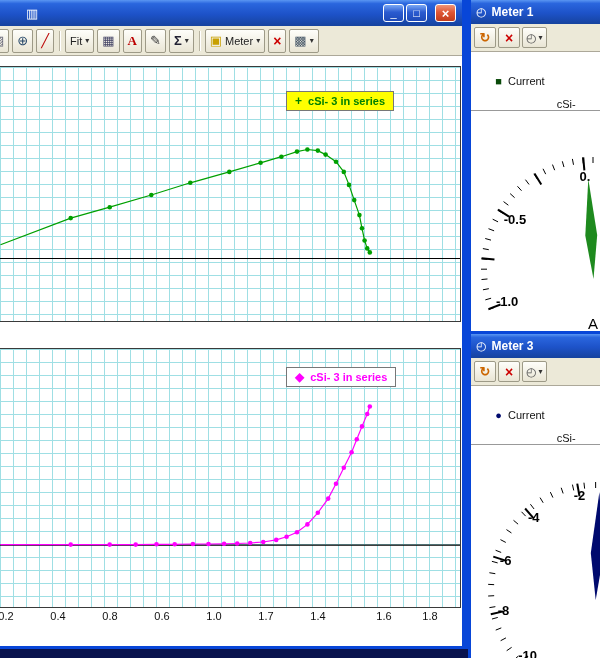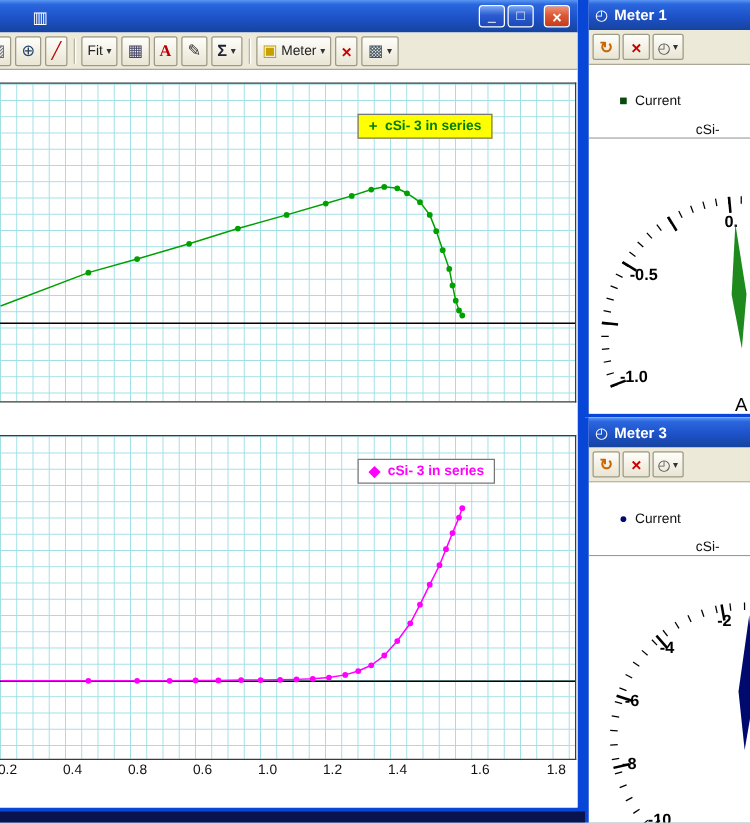--- a/index.html
+++ b/index.html
@@ -196,24 +196,24 @@
         <span class="lg-marker">◆</span>
         <span>cSi- 3 in series</span>
       </div>
     </div>
     <div class="x-axis">
       <span style="left:-9px">0.2</span>
       <span style="left:43px">0.4</span>
       <span style="left:95px">0.8</span>
       <span style="left:147px">0.6</span>
       <span style="left:199px">1.0</span>
-      <span style="left:251px">1.2</span>
+      <span style="left:251px">1.7</span>
       <span style="left:303px">1.4</span>
       <span style="left:369px">1.6</span>
-      <span style="left:430px">1.8</span>
+      <span style="left:415px">1.8</span>
     </div>
   </div>
 </div>
 <div class="dark-strip"></div>
 
 <div class="meter-window m1">
   <div class="titlebar small">
     <span class="mticon">◴</span>
     <span class="ttext">Meter 1</span>
   </div>

